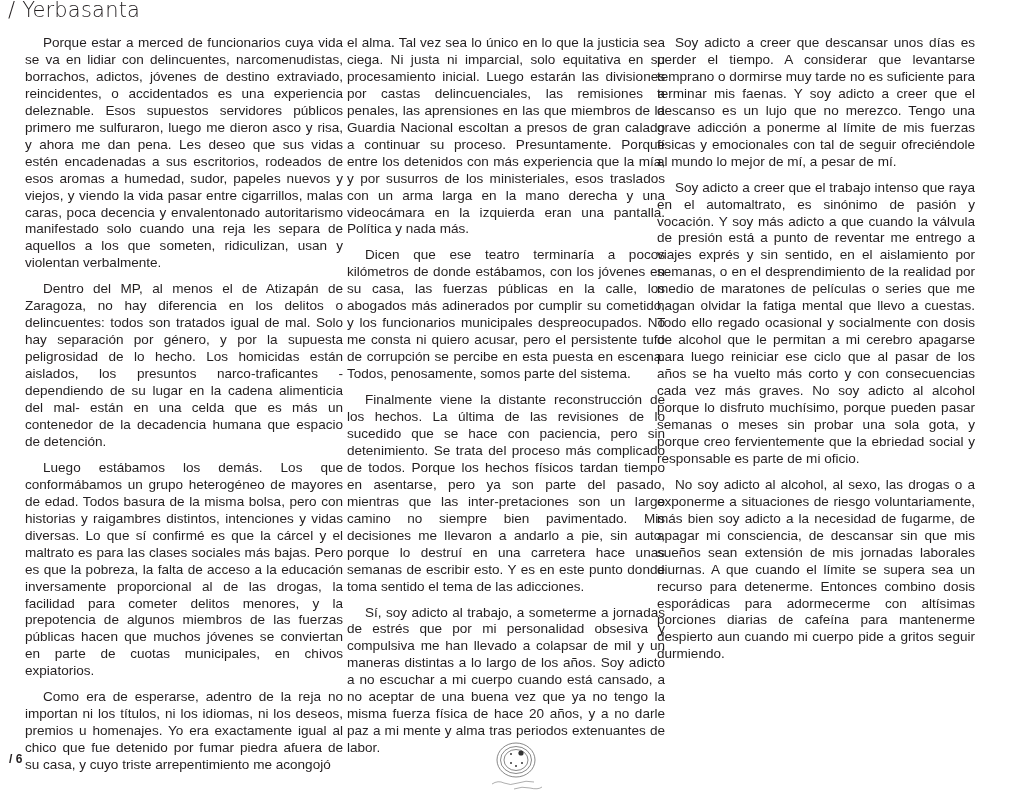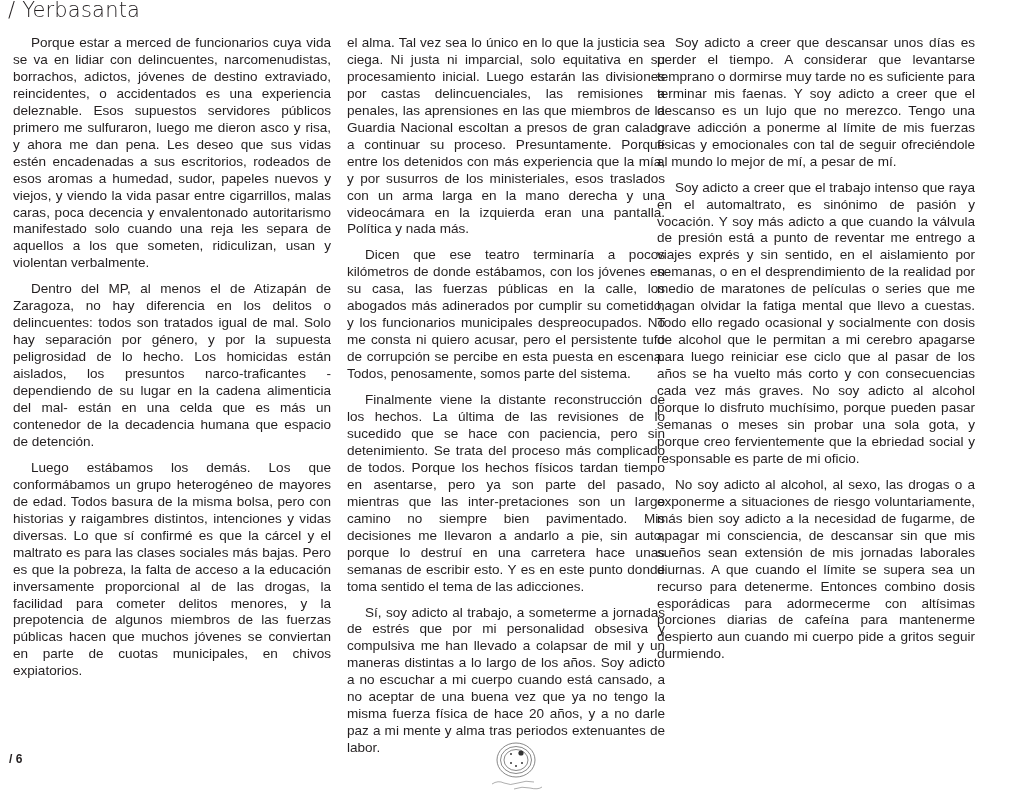--- a/index.html
+++ b/index.html
@@ -9,38 +9,39 @@
     font-family: "DejaVu Sans", sans-serif; font-size: 21px; font-weight: 300;
     letter-spacing: 0.2px; color: #231f20;
   }
   .col {
     position: absolute; top: 34px; width: 318px;
     font-family: "Liberation Sans", sans-serif; font-size: 13.55px; line-height: 16.95px;
     text-align: justify; hyphens: manual;
   }
   .col p { margin: 0 0 9px 0; text-indent: 18px; }
   .col p.cont { text-indent: 0; }
-  #col1 { left: 13px; top: 35px; }
+  #col1 { left: 25px; top: 35px; }
   #col2 { left: 347px; top: 35px; }
   #col3 { left: 657px; top: 35px; }
   .page-number {
     position: absolute; left: 9px; top: 752px;
     font-family: "Liberation Sans", sans-serif; font-size: 12px; font-weight: bold;
   }
   .logo { position: absolute; left: 478px; top: 740px; width: 76px; height: 52px; }
 </style>
 </head>
 <body>
 
 <div class="header-title">/ Yerbasanta</div>
 
 <div class="col" id="col1">
   <p>Porque estar a merced de funcionarios cuya vida se va en lidiar con delincuentes, narcomenudistas, borrachos, adictos, jóvenes de destino extraviado, reincidentes, o accidentados es una experiencia deleznable. Esos supuestos servidores públicos primero me sulfuraron, luego me dieron asco y risa, y ahora me dan pena. Les deseo que sus vidas estén encadenadas a sus escritorios, rodeados de esos aromas a humedad, sudor, papeles nuevos y viejos, y viendo la vida pasar entre cigarrillos, malas caras, poca decencia y envalentonado autoritarismo manifestado solo cuando una reja les separa de aquellos a los que someten, ridiculizan, usan y violentan verbalmente.</p>
   <p>Dentro del MP, al menos el de Atizapán de Zaragoza, no hay diferencia en los delitos o delincuentes: todos son tratados igual de mal. Solo hay separación por género, y por la supuesta peligrosidad de lo hecho. Los homicidas están aislados, los presuntos narco-traficantes -dependiendo de su lugar en la cadena alimenticia del mal- están en una celda que es más un contenedor de la decadencia humana que espacio de detención.</p>
   <p>Luego estábamos los demás. Los que conformábamos un grupo heterogéneo de mayores de edad. Todos basura de la misma bolsa, pero con historias y raigambres distintos, intenciones y vidas diversas. Lo que sí confirmé es que la cárcel y el maltrato es para las clases sociales más bajas. Pero es que la pobreza, la falta de acceso a la educación inversamente proporcional al de las drogas, la facilidad para cometer delitos menores, y la prepotencia de algunos miembros de las fuerzas públicas hacen que muchos jóvenes se conviertan en parte de cuotas municipales, en chivos expiatorios.</p>
+  <p>Como era de esperarse, adentro de la reja no importan ni los títulos, ni los idiomas, ni los deseos, premios u homenajes. Yo era exactamente igual al chico que fue detenido por fumar piedra afuera de su casa, y cuyo triste arrepentimiento me acongojó</p>
 </div>
 
 <div class="col" id="col2">
   <p class="cont">el alma. Tal vez sea lo único en lo que la justicia sea ciega. Ni justa ni imparcial, solo equitativa en su procesamiento inicial. Luego estarán las divisiones por castas delincuenciales, las remisiones a penales, las aprensiones en las que miembros de la Guardia Nacional escoltan a presos de gran calado a continuar su proceso. Presuntamente. Porque entre los detenidos con más experiencia que la mía, y por susurros de los ministeriales, esos traslados con un arma larga en la mano derecha y una videocámara en la izquierda eran una pantalla. Política y nada más.</p>
   <p>Dicen que ese teatro terminaría a pocos kilómetros de donde estábamos, con los jóvenes en su casa, las fuerzas públicas en la calle, los abogados más adinerados por cumplir su cometido, y los funcionarios municipales despreocupados. No me consta ni quiero acusar, pero el persistente tufo de corrupción se percibe en esta puesta en escena. Todos, penosamente, somos parte del sistema.</p>
   <p>Finalmente viene la distante reconstrucción de los hechos. La última de las revisiones de lo sucedido que se hace con paciencia, pero sin detenimiento. Se trata del proceso más complicado de todos. Porque los hechos físicos tardan tiempo en asentarse, pero ya son parte del pasado, mientras que las inter-pretaciones son un largo camino no siempre bien pavimentado. Mis decisiones me llevaron a andarlo a pie, sin auto, porque lo destruí en una carretera hace unas semanas de escribir esto. Y es en este punto donde toma sentido el tema de las adicciones.</p>
   <p>Sí, soy adicto al trabajo, a someterme a jornadas de estrés que por mi personalidad obsesiva y compulsiva me han llevado a colapsar de mil y un maneras distintas a lo largo de los años. Soy adicto a no escuchar a mi cuerpo cuando está cansado, a no aceptar de una buena vez que ya no tengo la misma fuerza física de hace 20 años, y a no darle paz a mi mente y alma tras periodos extenuantes de labor.</p>
 </div>
 
 <div class="col" id="col3">

